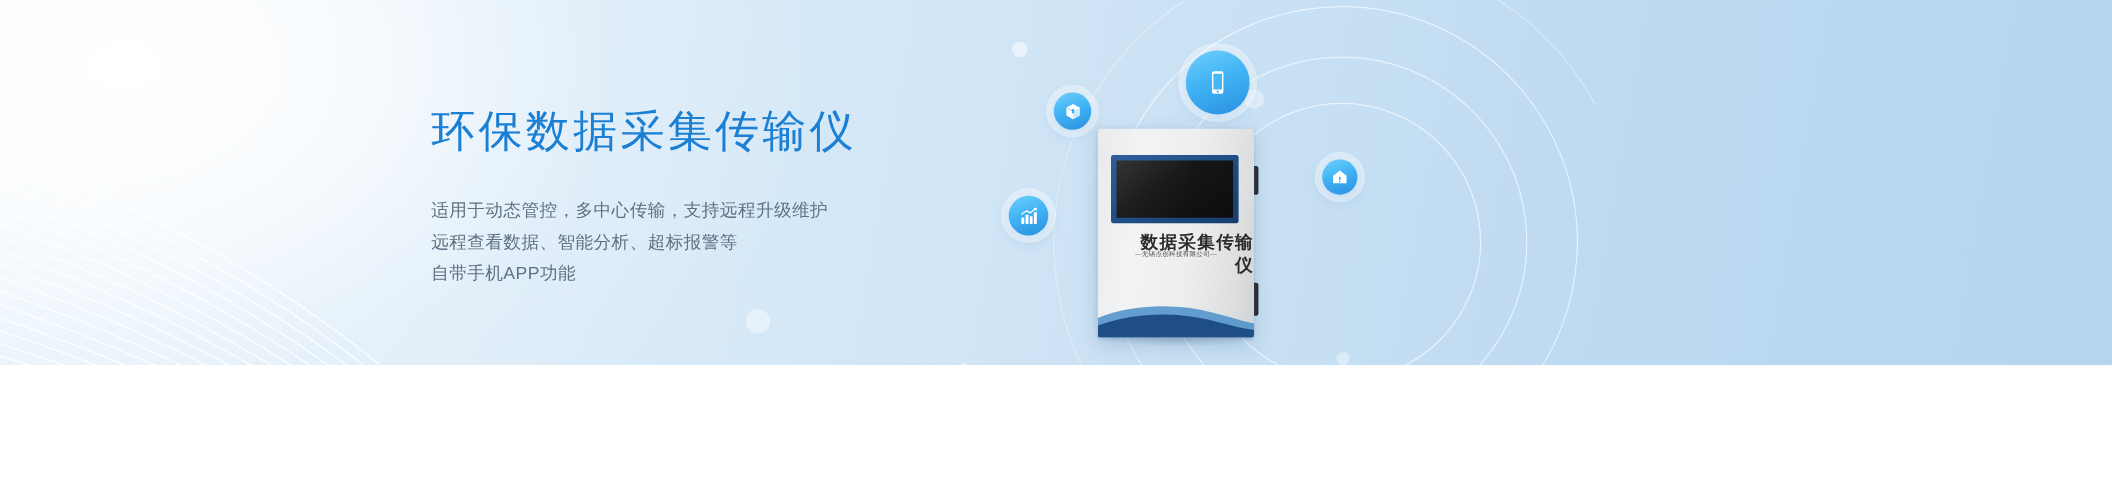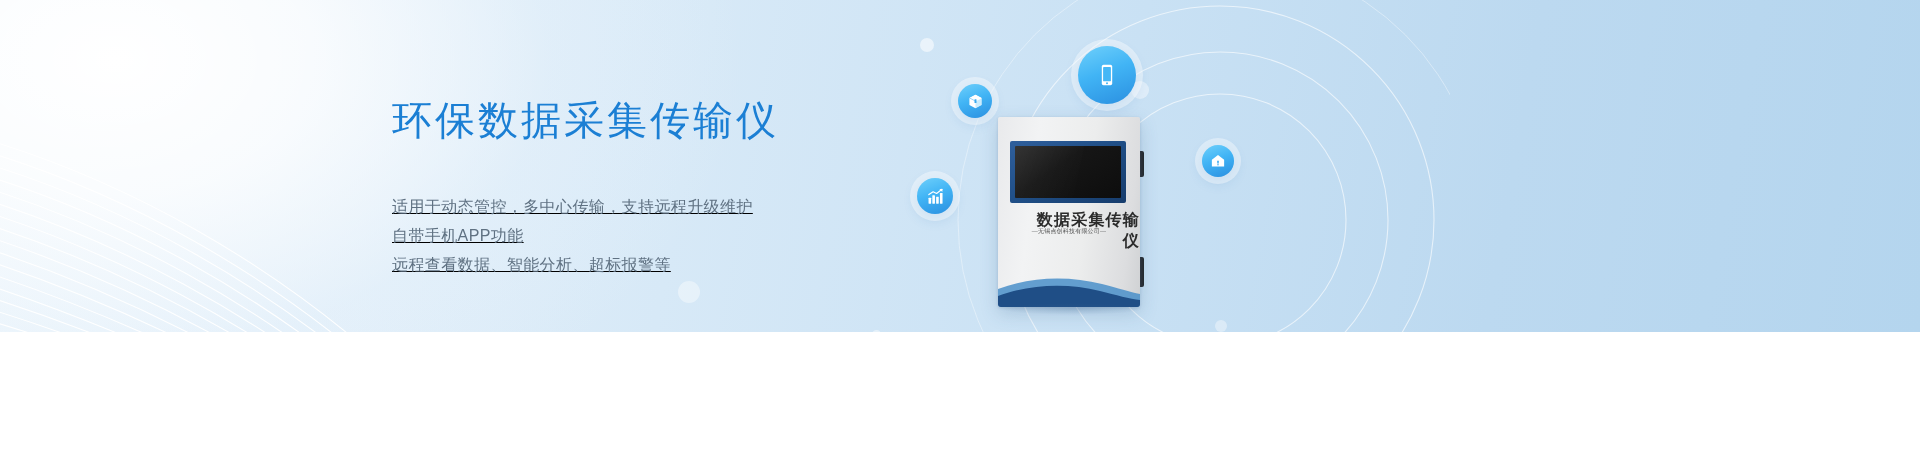--- a/index.html
+++ b/index.html
@@ -61,22 +61,21 @@
   }
   .headline {
     font-size:40px;
     letter-spacing:3px;
     color:#1b7fd4;
     font-weight:400;
     line-height:1.2;
     white-space:nowrap;
   }
   .desc {
-    margin-top:48px;
-    text-decoration:underline;
+    margin-top:33px;
   }
   .desc-line {
     font-size:16px;
     color:#5f7182;
     line-height:29px;
     letter-spacing:0.4px;
     white-space:nowrap;
     font-weight:400;
   }
 
@@ -249,22 +248,22 @@
   <span class="bubble b1"></span>
   <span class="bubble b2"></span>
   <span class="bubble b3"></span>
   <span class="bubble b4"></span>
   <span class="bubble b5"></span>
 
   <div class="copy">
     <h1 class="headline">环保数据采集传输仪</h1>
     <div class="desc">
       <p class="desc-line">适用于动态管控，多中心传输，支持远程升级维护</p>
+      <p class="desc-line">远程查看数据、智能分析、超标报警等</p>
       <p class="desc-line">自带手机APP功能</p>
-      <p class="desc-line">远程查看数据、智能分析、超标报警等</p>
     </div>
   </div>
 
   <div class="badge badge-phone">
     <svg width="26" height="26" viewBox="0 0 24 24" aria-hidden="true">
       <rect x="7.2" y="2.6" width="9.6" height="18.8" rx="1.6" fill="#ffffff"></rect>
       <rect x="8.4" y="4.6" width="7.2" height="13.2" rx="0.4" fill="#45b7f6"></rect>
       <circle cx="12" cy="19.7" r="0.95" fill="#45b7f6"></circle>
     </svg>
   </div>

